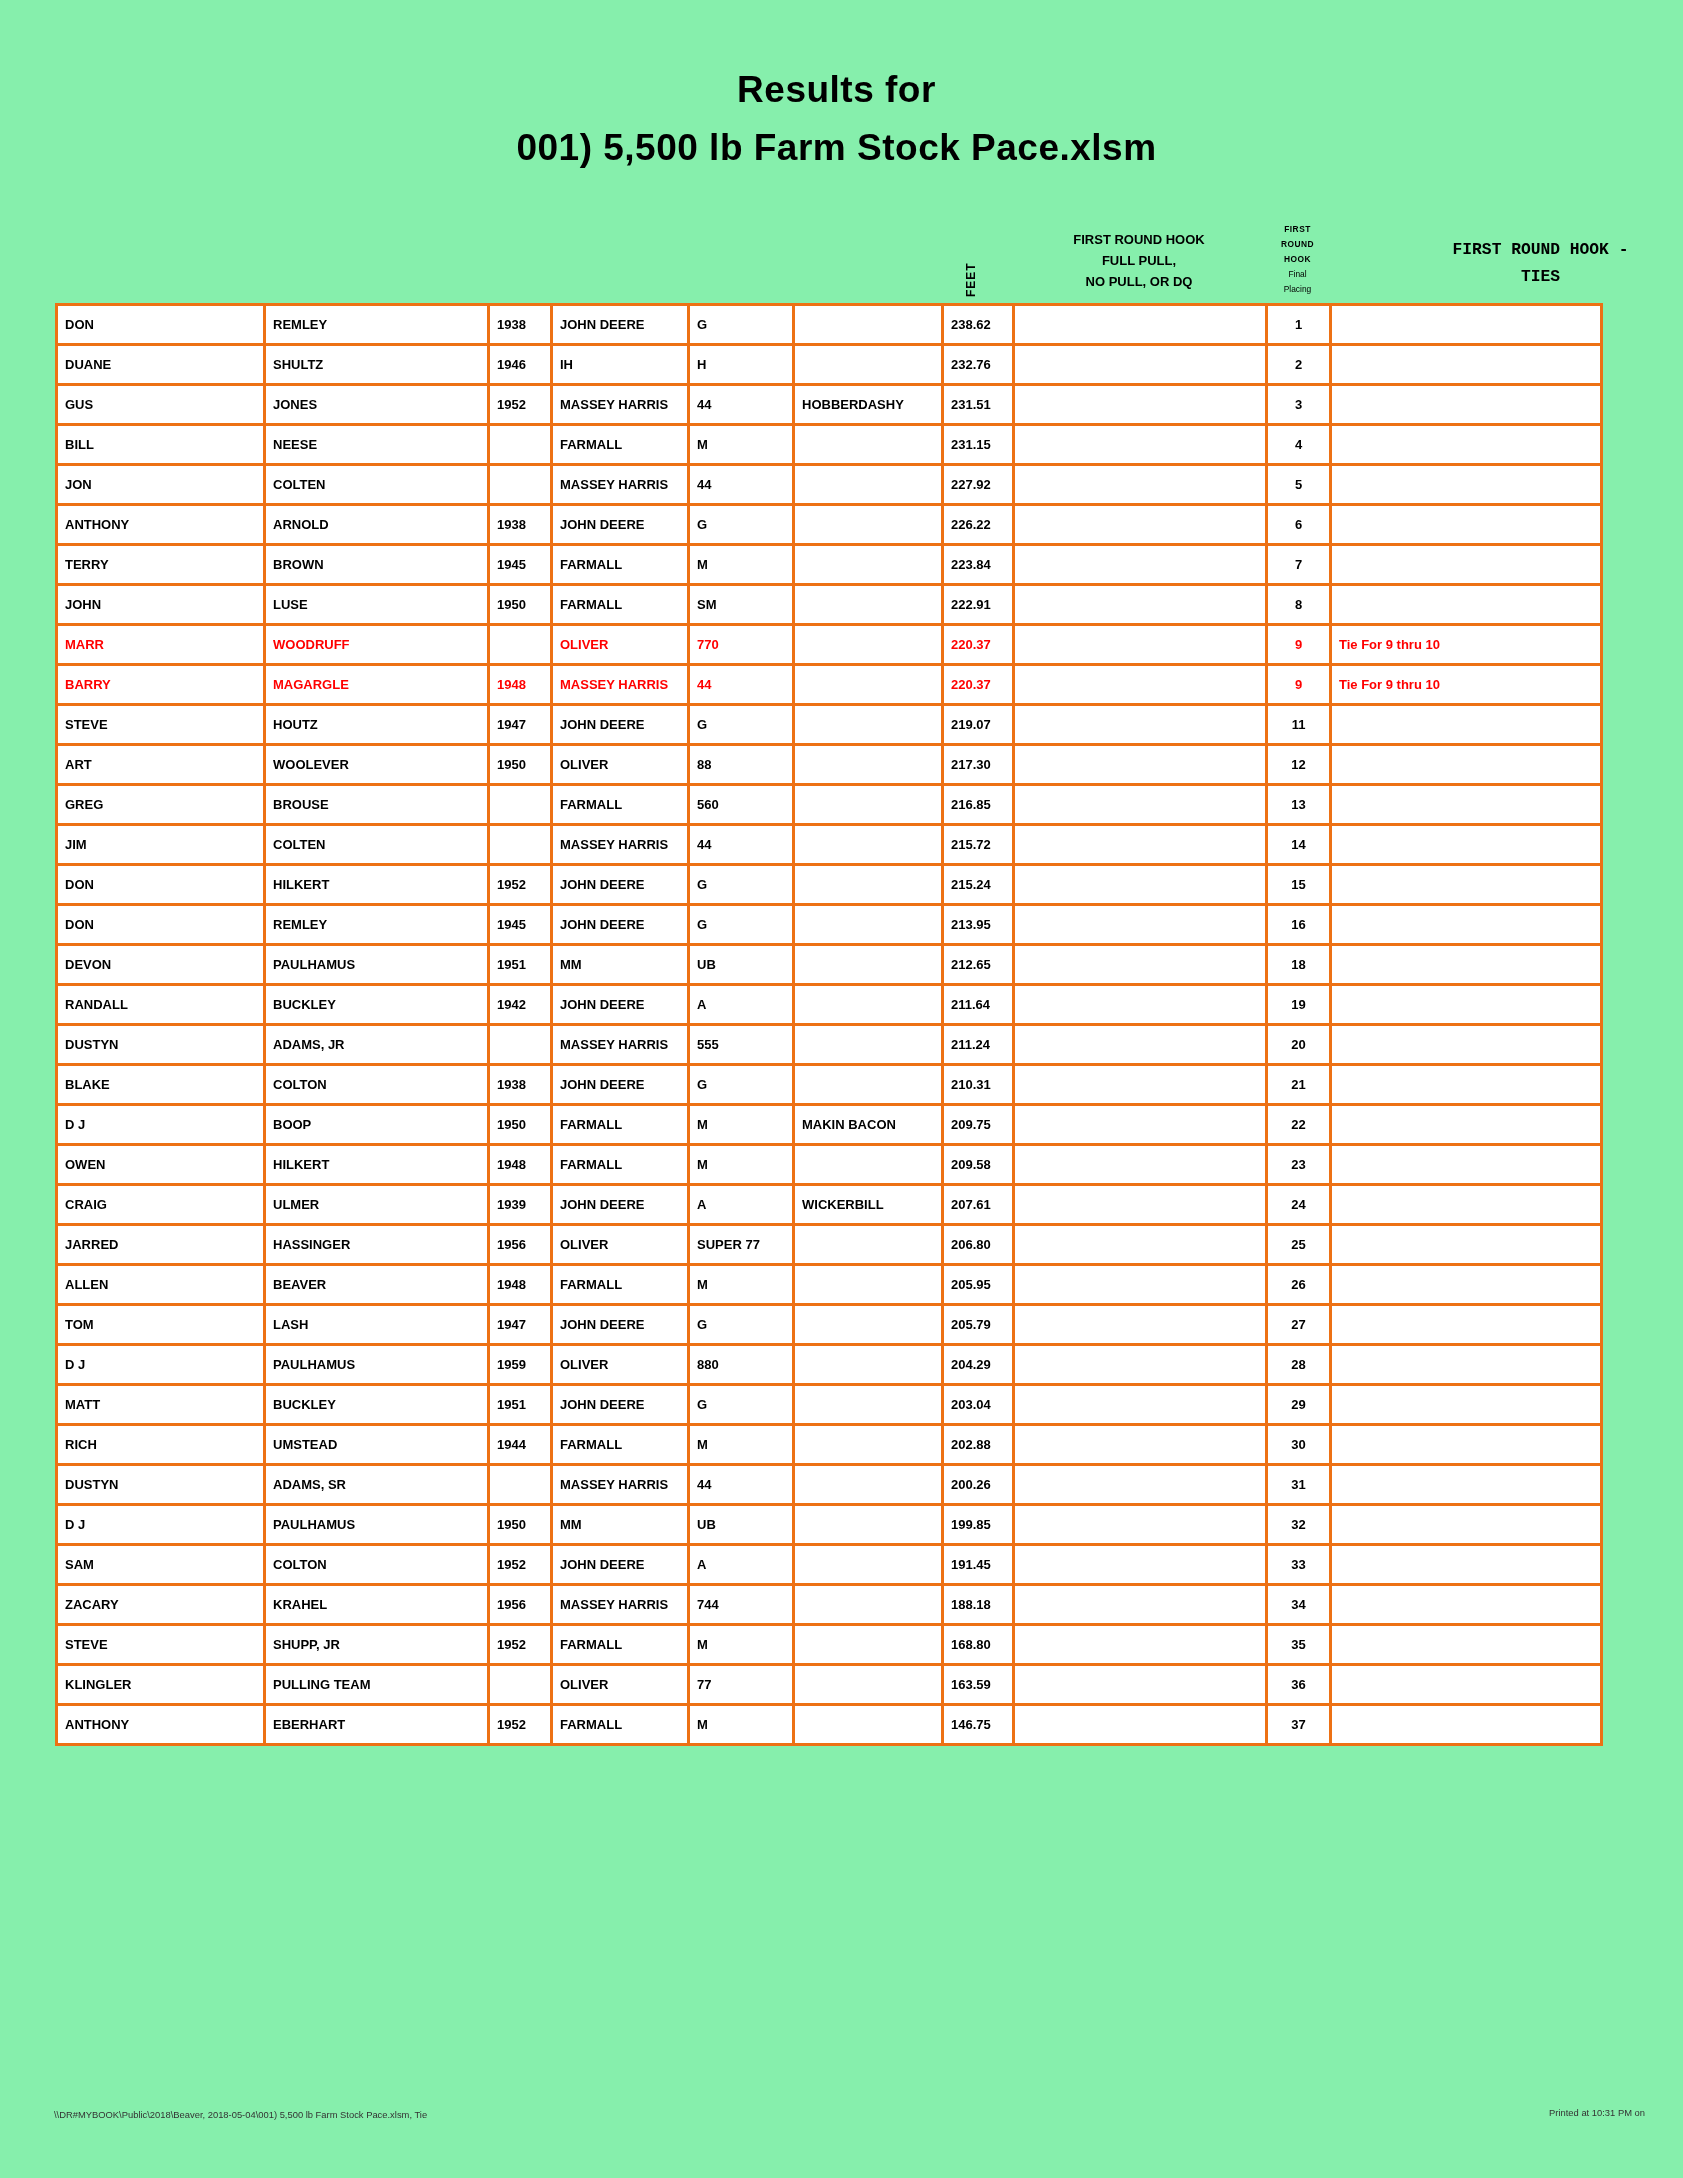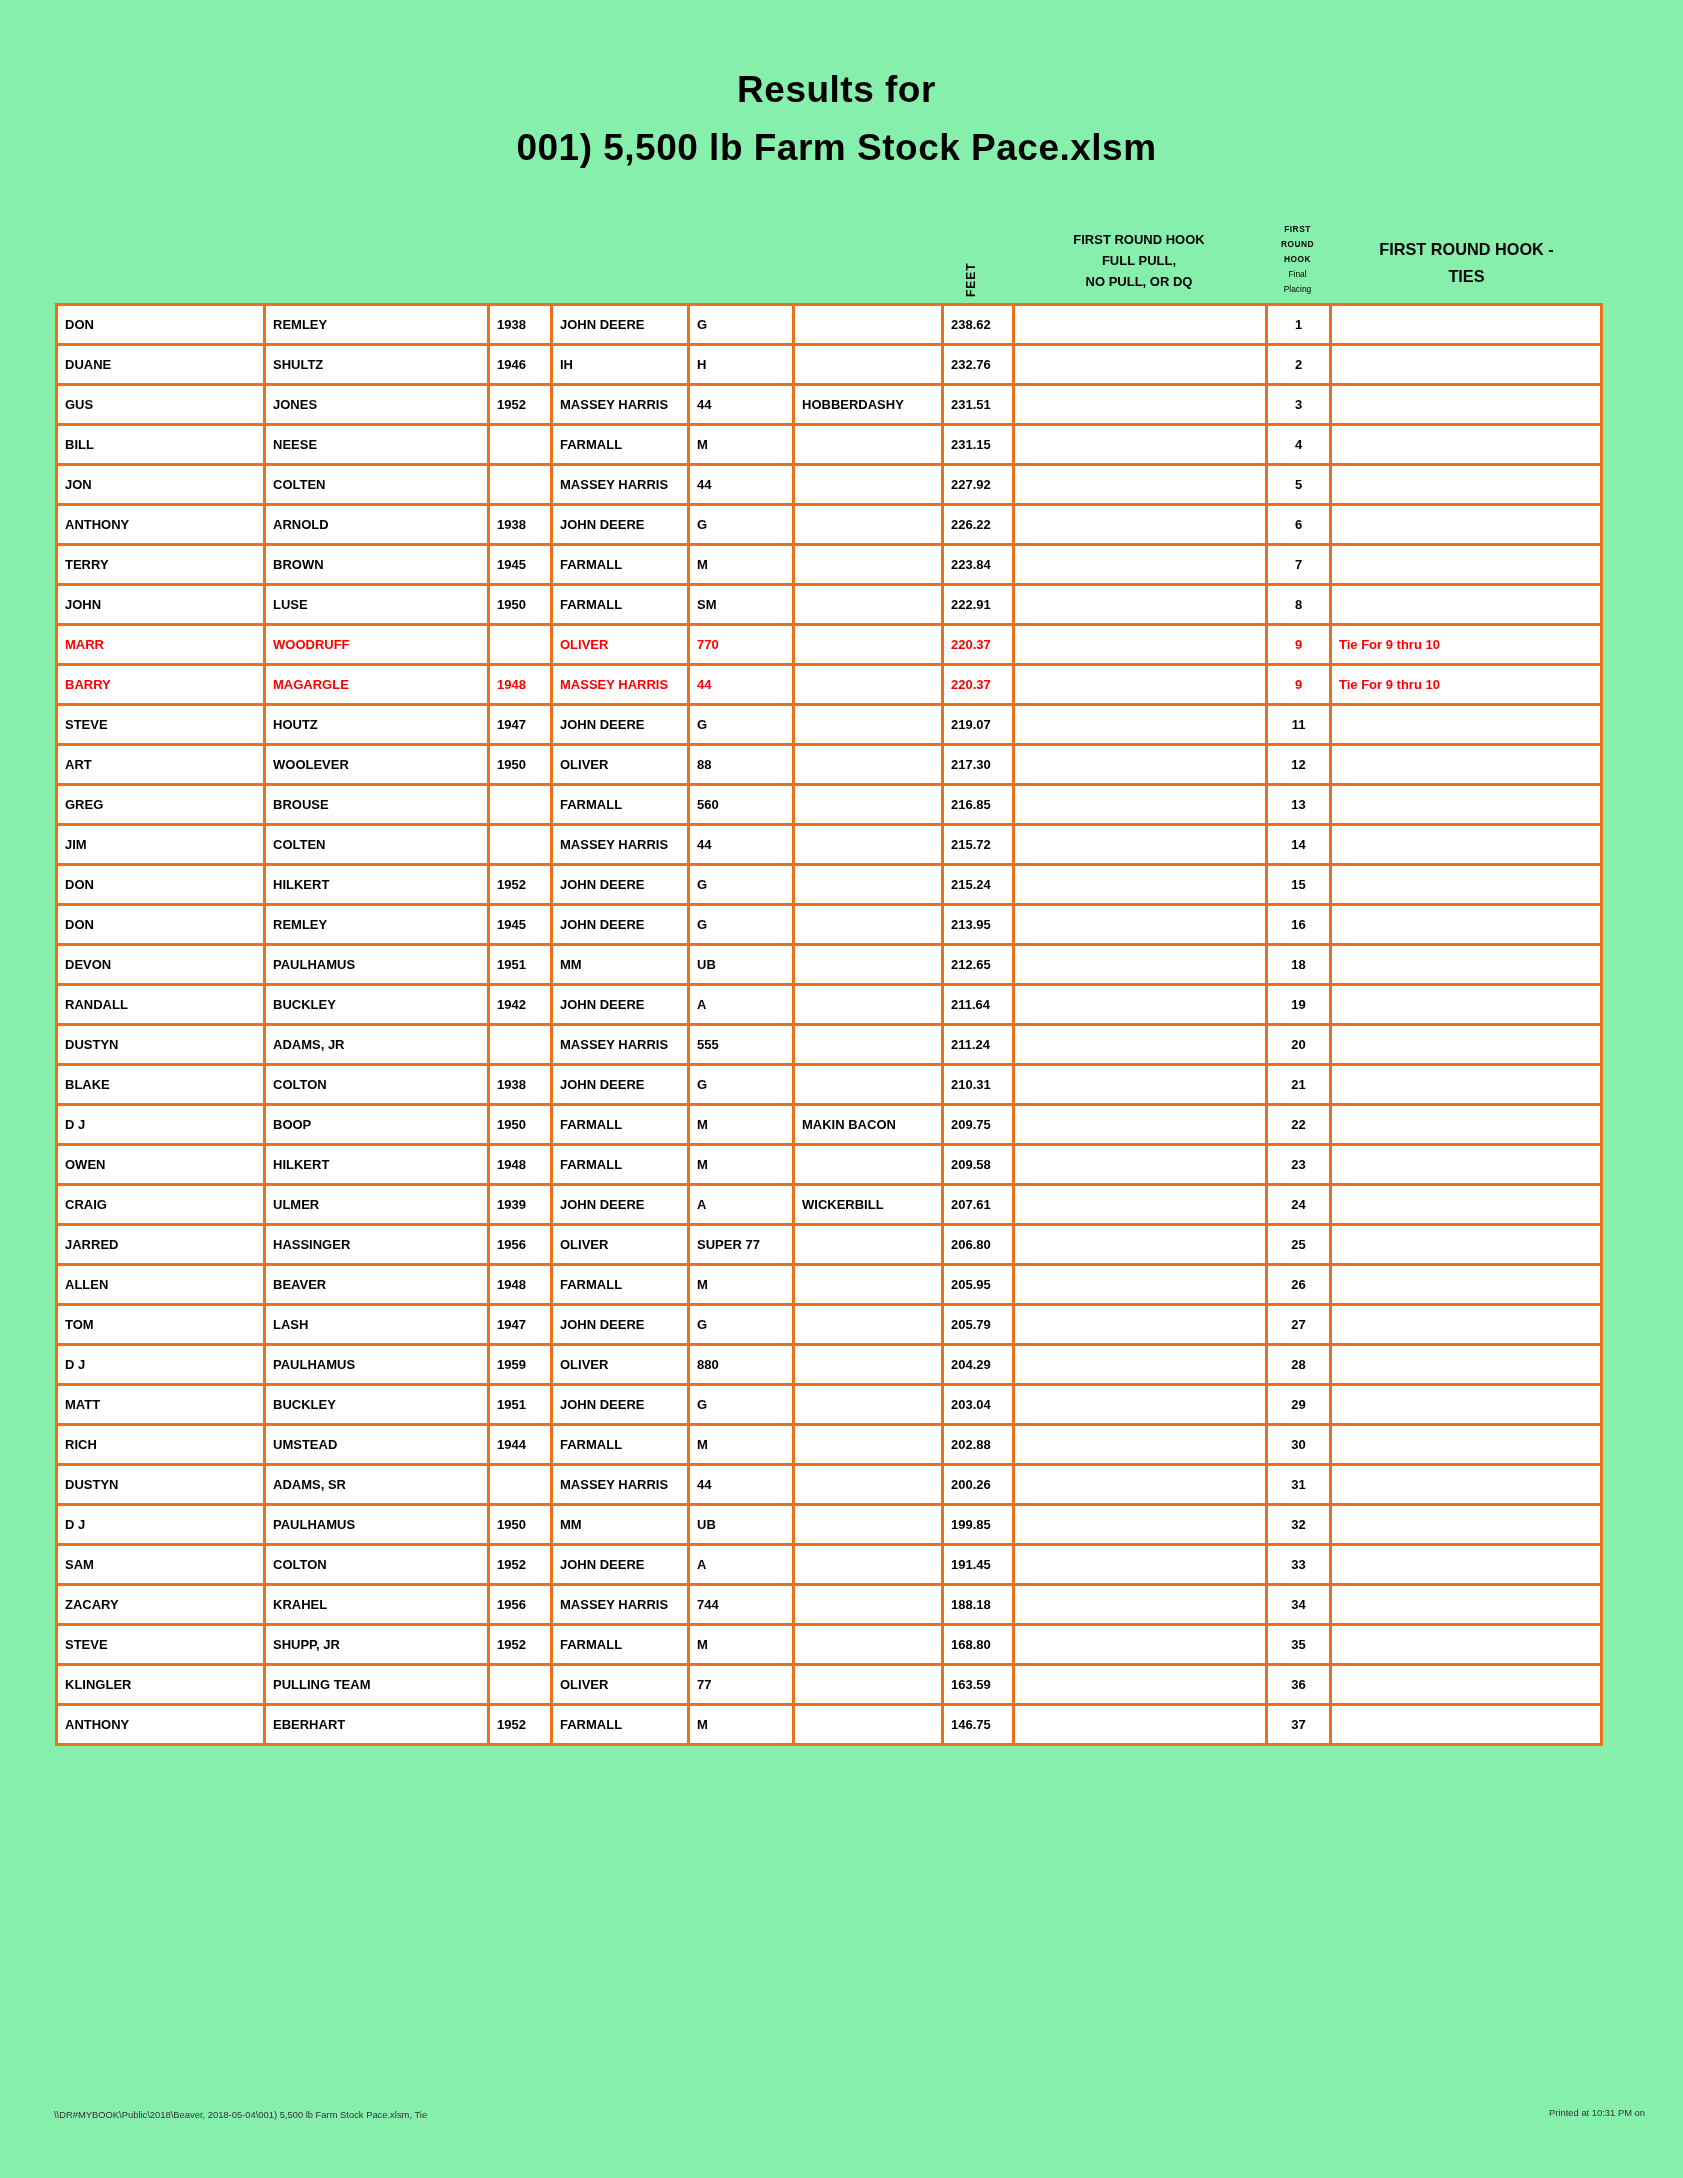--- a/index.html
+++ b/index.html
@@ -33,22 +33,22 @@
   .hdr-fullpull{
     position:absolute;left:1020px;top:229px;width:238px;
     text-align:center;font-size:13px;font-weight:bold;line-height:21px;
   }
   .hdr-placing{
     position:absolute;left:1259px;top:222px;width:77px;
     text-align:center;font-size:8.4px;line-height:15px;
   }
   .hdr-placing .b{font-weight:bold;letter-spacing:0.5px;}
   .hdr-ties{
-    position:absolute;left:1332px;top:236px;width:269px;
-    text-align:center;font-size:16.3px;font-weight:bold;line-height:27px;
+    position:absolute;left:1406px;top:236px;width:269px;
+    text-align:center;font-size:16.3px;font-weight:bold;line-height:27px;font-family:Liberation Mono, monospace;
   }
   
   table.grid{
     position:absolute;left:55px;top:303px;
     border-collapse:collapse;table-layout:fixed;
     width:1546px;
   }
   table.grid td{
     border:3px solid var(--orange,#ED7114);
     height:37px;

